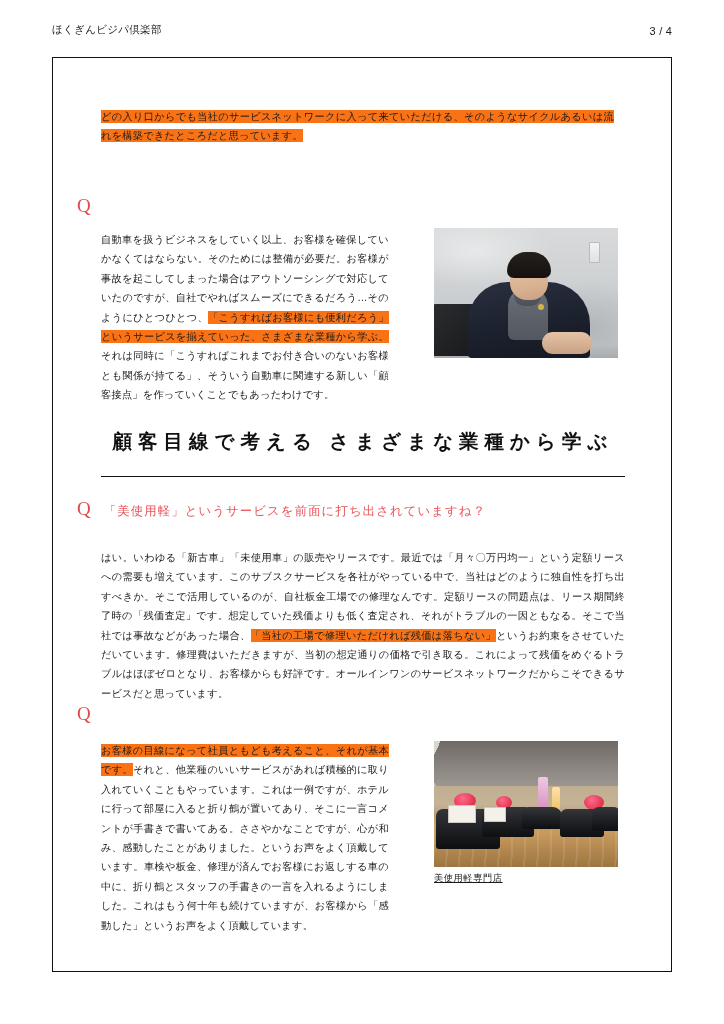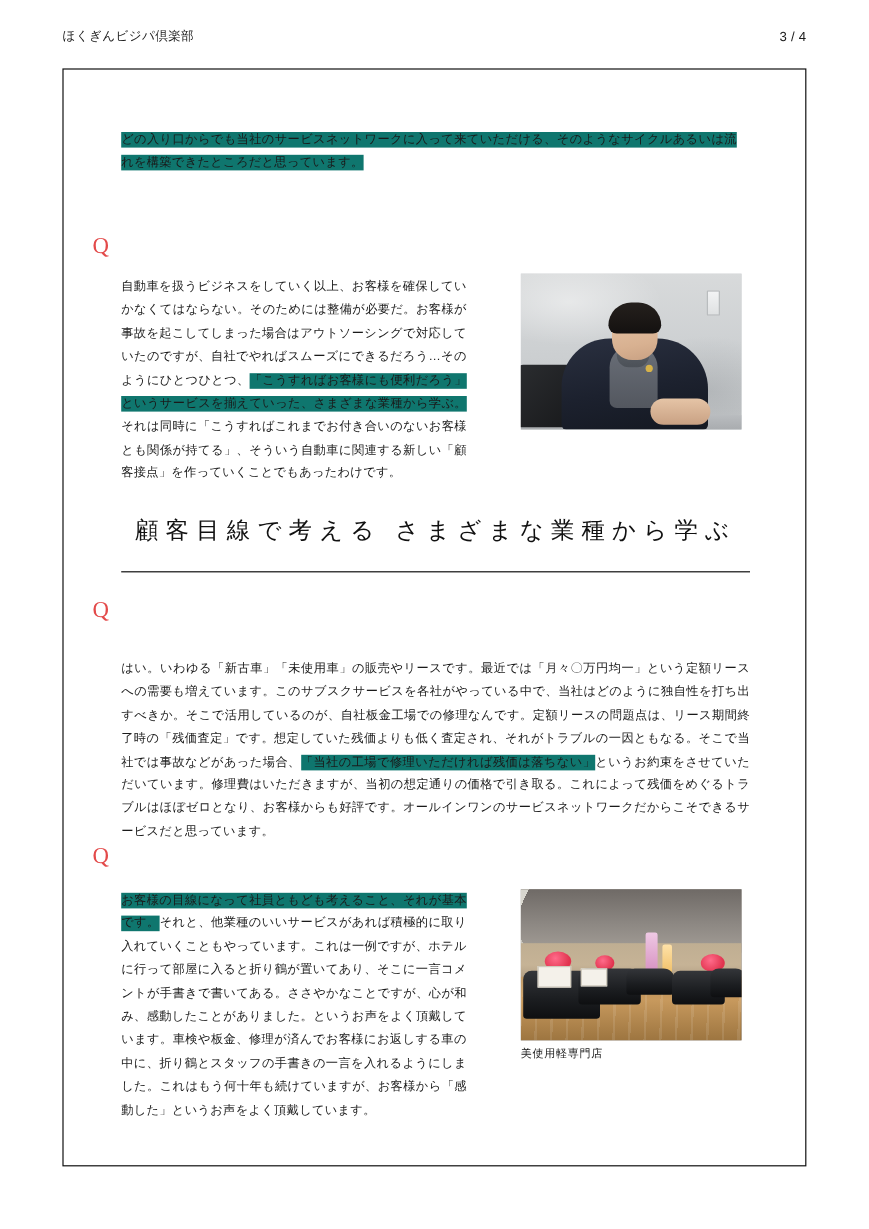--- a/index.html
+++ b/index.html
@@ -63,21 +63,21 @@
   
   .body-text {
     font-size: 10.2px;
     line-height: 19.4px;
     letter-spacing: .25px;
     color: #1a1a1a;
     text-align: justify;
     text-justify: inter-character;
   }
   .hl {
-    background: #0f766e;
+    background: #f97316;
     padding: 1px 0;
     box-decoration-break: clone;
     -webkit-box-decoration-break: clone;
   }
 
   
   .intro-block {
     position: absolute;
     left: 48px;
     top: 49px;
@@ -219,21 +219,21 @@
   
   .section-heading {
     position: absolute;
     left: 48px;
     top: 370px;
     width: 524px;
     text-align: center;
     font-size: 19.5px;
     letter-spacing: 6px;
     color: #111111;
-    font-weight: 400;
+    font-weight: 700;
     white-space: nowrap;
   }
   .section-rule {
     position: absolute;
     left: 48px;
     top: 418px;
     width: 524px;
     height: 0;
     border-top: 1.7px solid #111111;
   }
@@ -337,20 +337,21 @@
   }
 
   .photo-caption {
     position: absolute;
     left: 381px;
     top: 814px;
     width: 184px;
     font-size: 9.2px;
     letter-spacing: .6px;
     color: #1a1a1a;
+    text-decoration: underline;
   }
 </style>
 </head>
 <body>
 
 <div class="page-header">
   <span class="header-title">ほくぎんビジパ倶楽部</span>
   <span class="header-page">3 / 4</span>
 </div>
 
@@ -381,20 +382,21 @@
       <div class="ph-head"></div>
       <div class="ph-hair"></div>
       <div class="ph-hands"></div>
     </div>
 
     <div class="section-heading">顧客目線で考える さまざまな業種から学ぶ</div>
     <div class="section-rule"></div>
 
     <div class="question" id="question-2">
       <span class="q-mark">Q</span>
+      <span class="q-text">「美使用軽」というサービスを前面に打ち出されていますね？</span>
     </div>
 
     <div class="answer-2-text body-text">
       <span>はい。いわゆる「新古車」「未使用車」の販売やリースです。最近では「月々〇万円均一」という定額リースへの需要も増えています。このサブスクサービスを各社がやっている中で、当社はどのように独自性を打ち出すべきか。そこで活用しているのが、自社板金工場での修理なんです。定額リースの問題点は、リース期間終了時の「残価査定」です。想定していた残価よりも低く査定され、それがトラブルの一因ともなる。そこで当社では事故などがあった場合、</span><span class="hl">「当社の工場で修理いただければ残価は落ちない」</span><span>というお約束をさせていただいています。修理費はいただきますが、当初の想定通りの価格で引き取る。これによって残価をめぐるトラブルはほぼゼロとなり、お客様からも好評です。オールインワンのサービスネットワークだからこそできるサービスだと思っています。</span>
     </div>
 
     <div class="question" id="question-3">
       <span class="q-mark">Q</span>
     </div>
 

